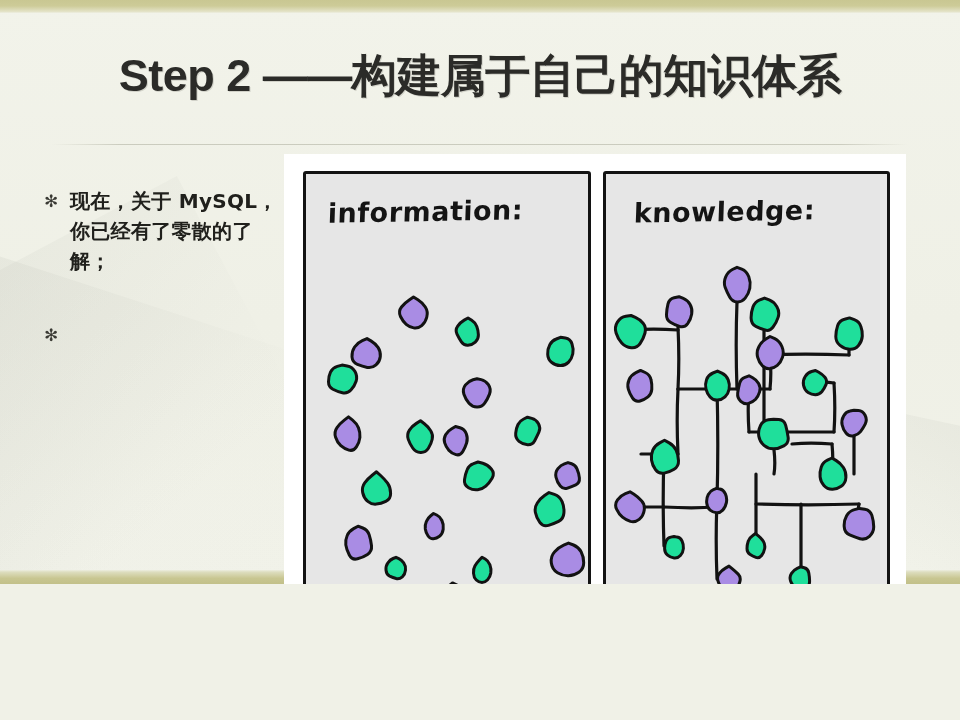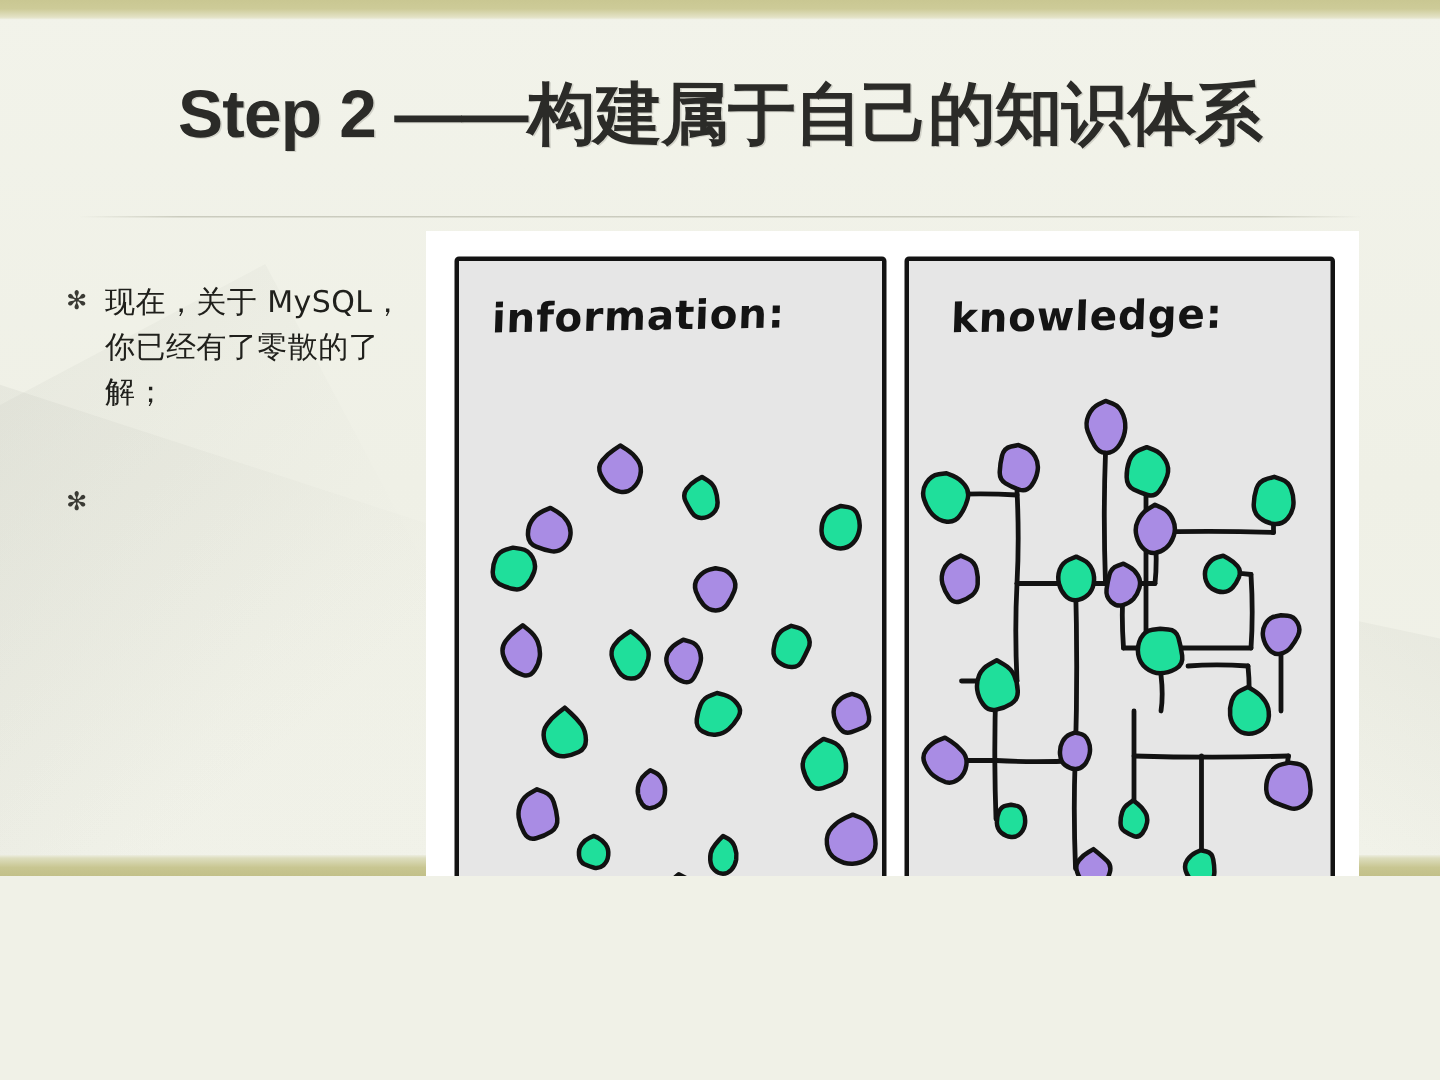--- a/index.html
+++ b/index.html
@@ -107,21 +107,21 @@
     line-height: 30px;
     color: #3a3a34;
     text-align: left;
     font-family: "DejaVu Sans", sans-serif;
   }
   .bullet-text {
     flex: 1 1 auto;
     font-size: 20px;
     line-height: 30px;
     color: #20201c;
-    font-weight: 400;
+    font-weight: 700;
     font-family: "DejaVu Sans", sans-serif;
     letter-spacing: .3px;
   }
   .hl-red { color: #ee2b16; }
 
   
   .picture-frame {
     position: absolute;
     left: 285px; top: 155px;
     width: 620px; height: 490px;

